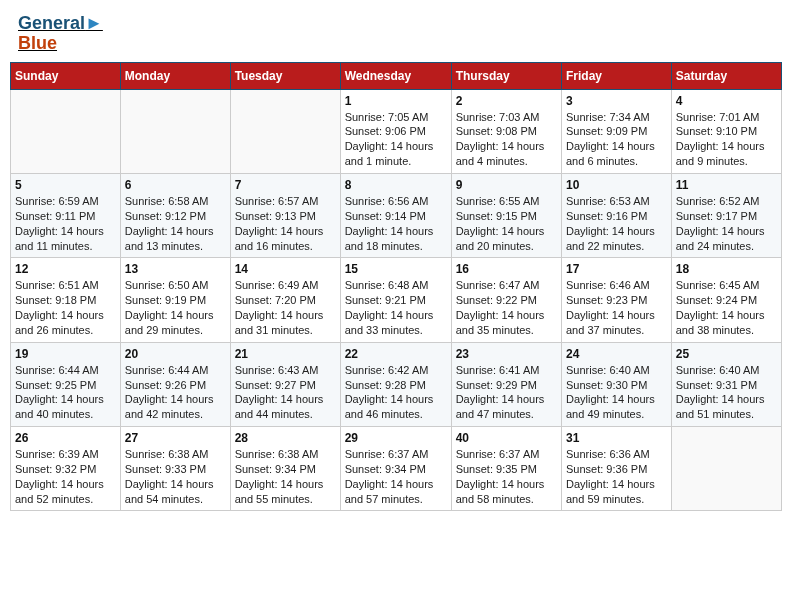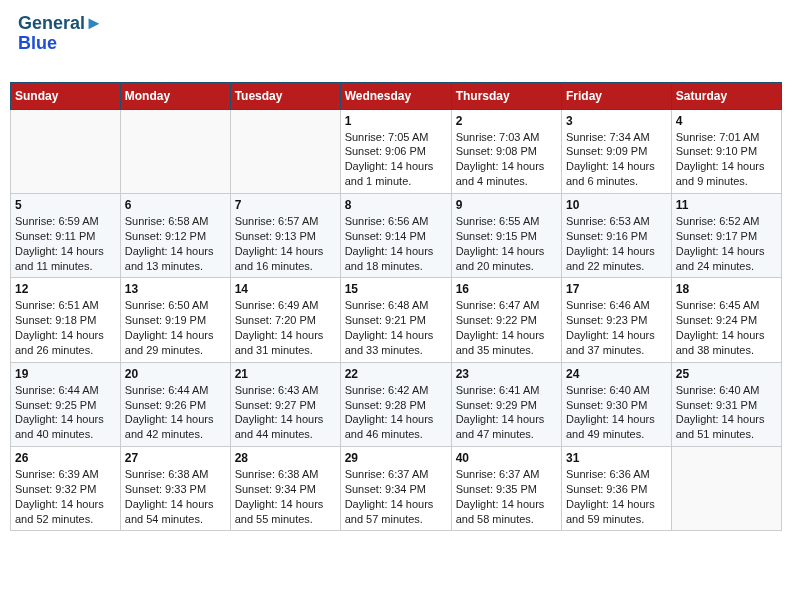--- a/index.html
+++ b/index.html
@@ -7,22 +7,23 @@
       font-family: Arial, sans-serif;
       background: #fff;
       width: 792px;
       min-height: 612px;
       padding: 10px;
     }
     .header-area {
       display: flex;
       justify-content: space-between;
       align-items: center;
-      margin-bottom: 24px;
+      margin-bottom: 4px;
       padding: 4px 8px;
+      text-decoration: underline;
     }
     .logo {
       display: flex;
       align-items: center;
     }
     .logo-text {
       font-size: 18px;
       font-weight: bold;
       color: #1a5276;
       line-height: 1.1;
@@ -82,21 +83,21 @@
       background: #f9f9f9 !important;
     }
   </style>
 </head>
 <body>
 
 <div class="header-area">
   <div class="logo">
     <div>
       <div class="logo-text">
-        General<span>►</span><br><span style="color:#1d4ed8;">Blue</span>
+        General<span>►</span><br><span style="color:#c2410c;">Blue</span>
       </div>
     </div>
   </div>
   <div class="title-area">
     <div class="month-title"></div>
     <div class="location-title"></div>
   </div>
 </div>
 
 <table class="calendar">

